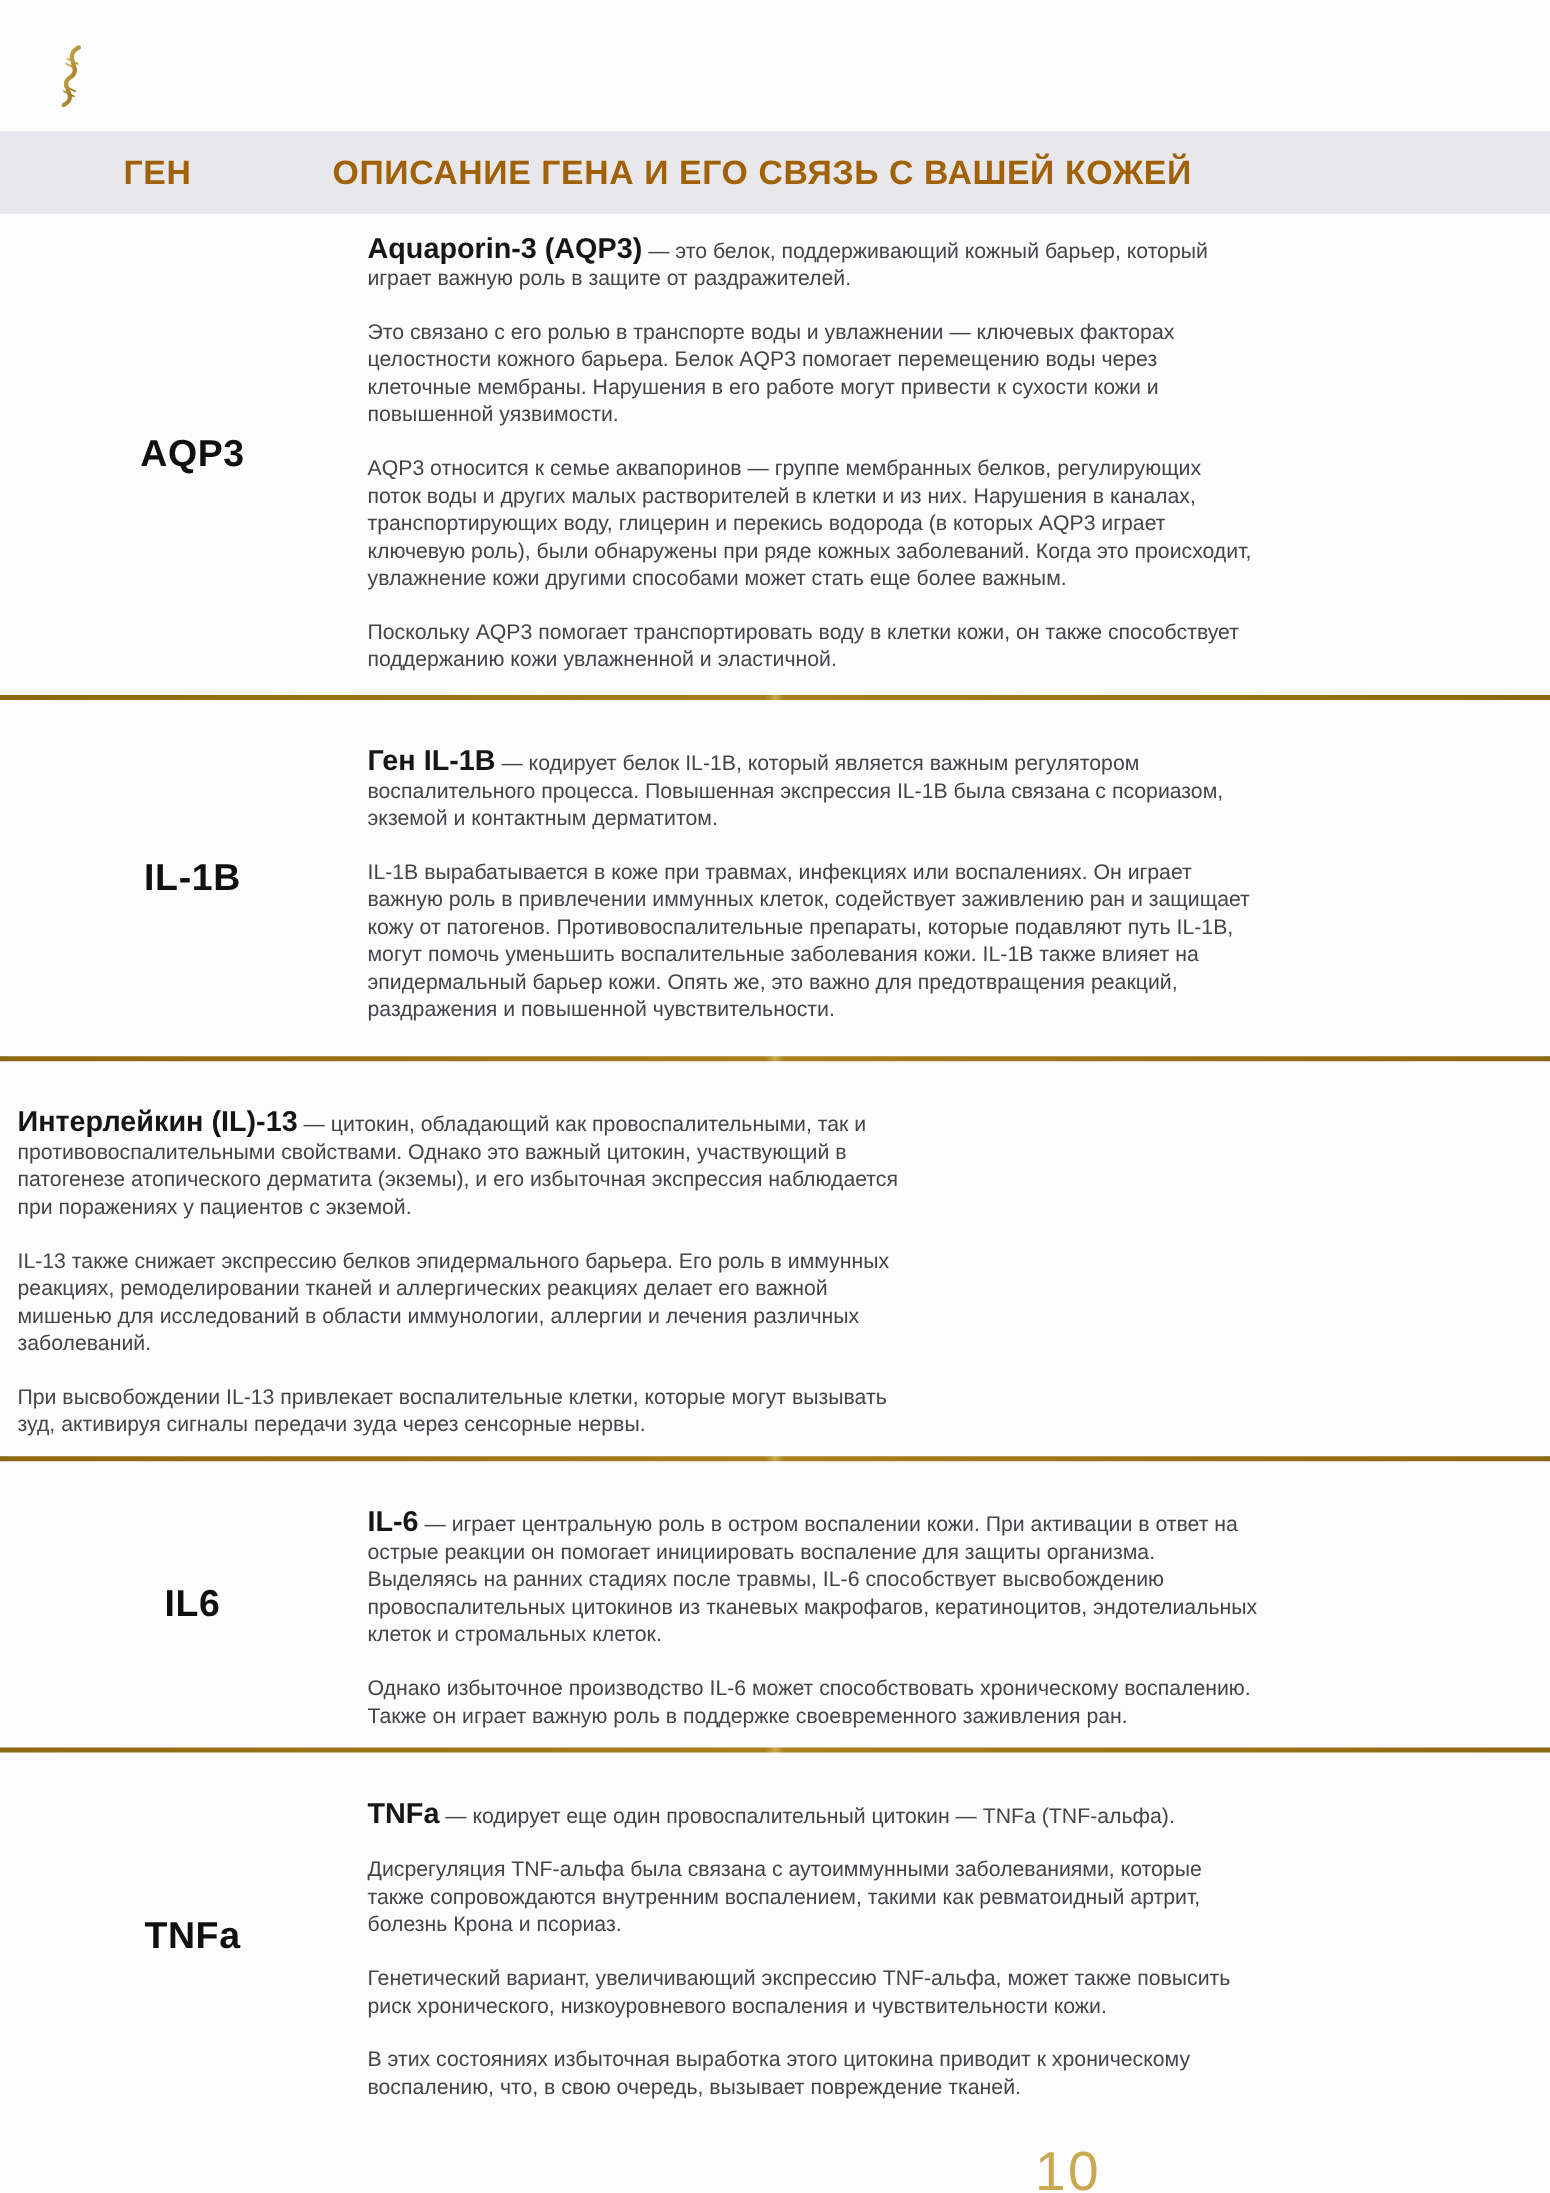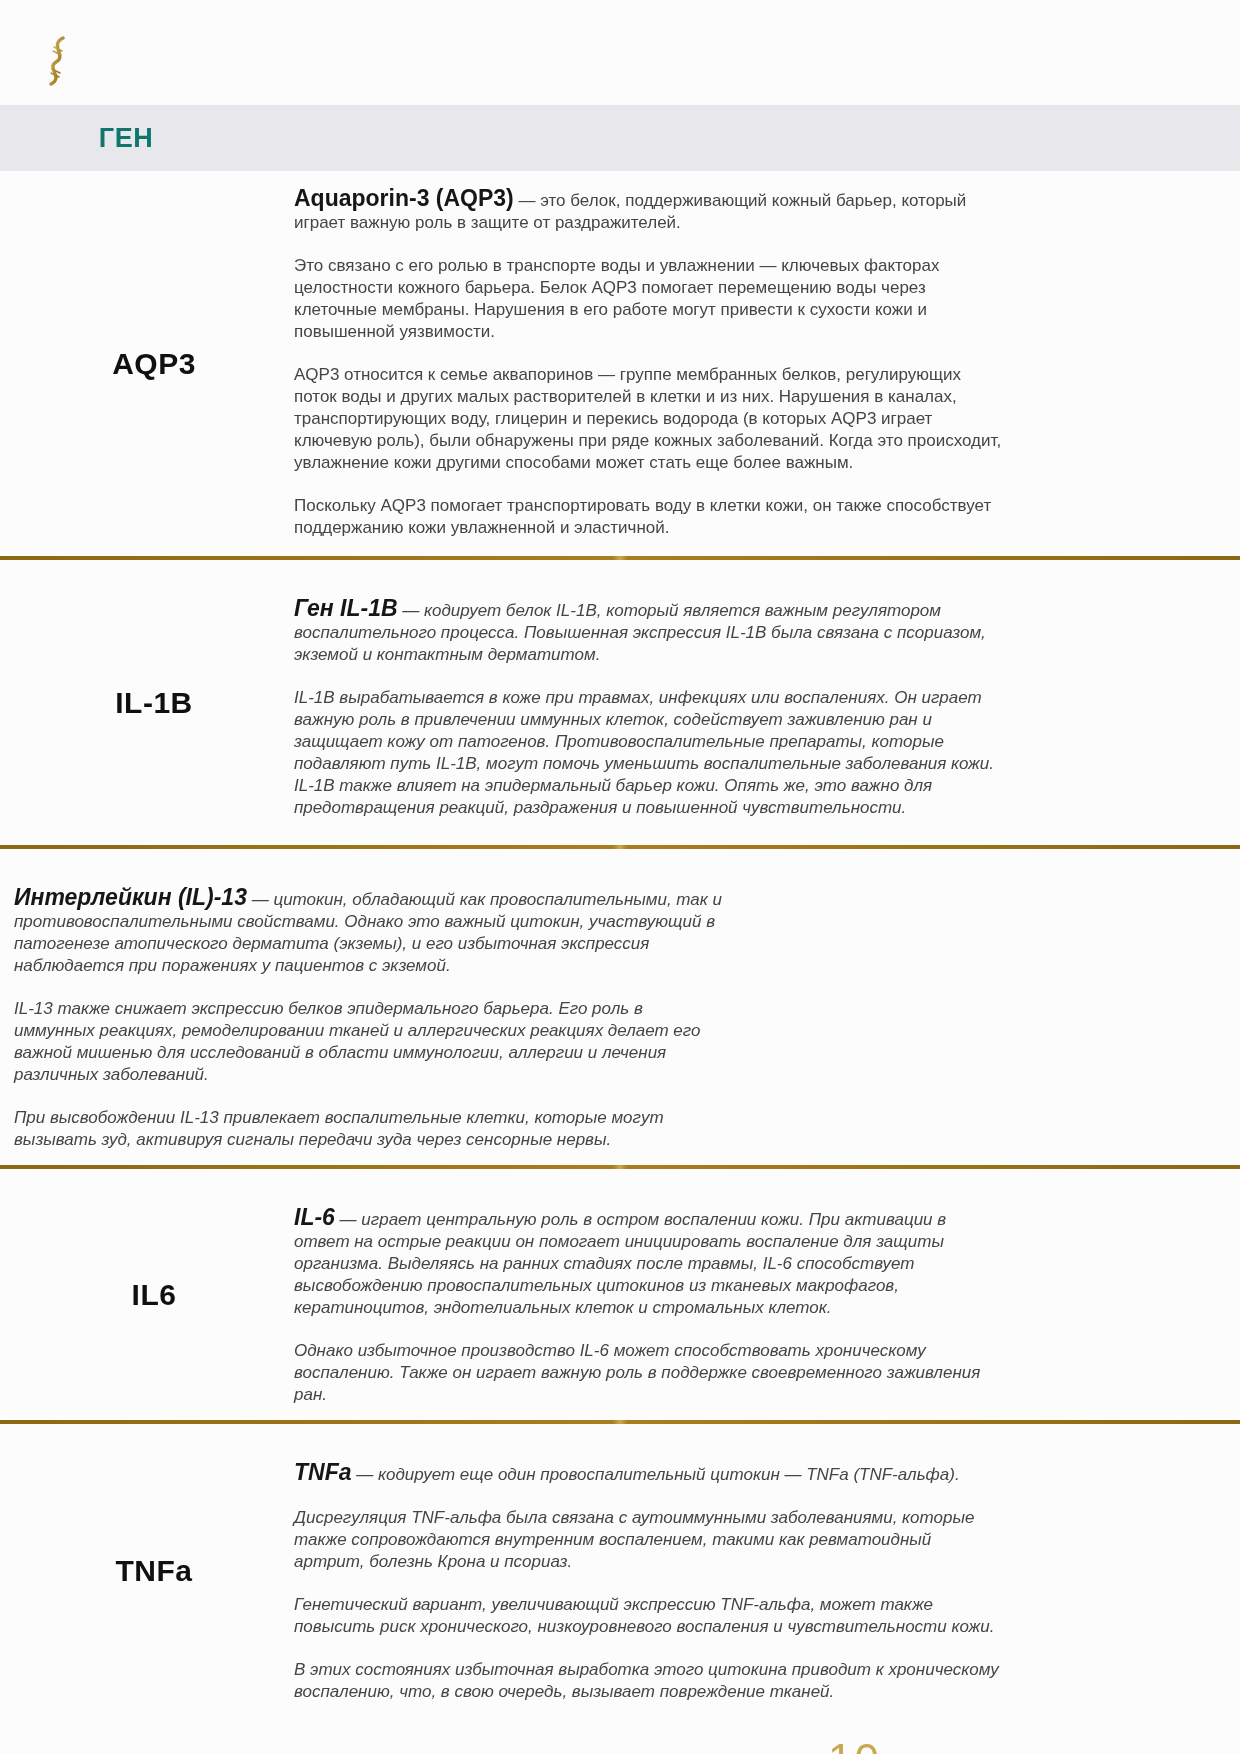--- a/index.html
+++ b/index.html
@@ -13,38 +13,38 @@
   .top-area{height:105px;position:relative;}
   .logo{position:absolute;left:44px;top:36px;width:26px;height:50px;}
 
   .table-header{
     height:66px;background:#e8e7eb;
     display:flex;align-items:center;
   }
   .col-gene{width:252px;flex:0 0 252px;display:flex;justify-content:center;}
   .col-desc{flex:1;padding-left:14px;}
   .th{
-    font-size:27px;font-weight:700;color:#0f766e;letter-spacing:0.5px;
+    font-size:27px;font-weight:700;color:#a16207;letter-spacing:0.5px;
   }
 
   .gene-row{display:flex;}
   .gene-row .col-gene{align-items:center;padding-left:28px;}
   .gene-label{
     font-size:30px;font-weight:600;color:#101010;letter-spacing:0.5px;
   }
   .desc-body{max-width:712px;}
   .para{
     margin:0 0 21px 0;
     font-size:17px;line-height:22px;color:#454549;
   }
   .para:last-child{margin-bottom:0;}
   .lead-bold{font-size:23px;font-weight:700;color:#161616;}
 
   .row-pad-first{padding-top:16px;padding-bottom:14px;}
-  .row-pad{padding-top:37px;padding-bottom:14px;font-style:italic;}
+  .row-pad{padding-top:37px;padding-bottom:14px;}
 
   .divider{
     height:4px;width:100%;
     background:linear-gradient(90deg,#8d6812 0%,#a87f1e 49.4%,#c9a851 50%,#a87f1e 50.6%,#8d6812 100%);
   }
 
   .footer{
     display:flex;align-items:flex-end;
     margin-top:16px;
     height:52px;
@@ -76,20 +76,23 @@
       </linearGradient>
     </defs>
     <path d="M19 2 C5 9 23 20 12 26 C2 32 20 41 7 48" fill="none" stroke="url(#gold)" stroke-width="3.4" stroke-linecap="round"></path>
     <path d="M10 11 l8 4 M9 15 l8 4 M8 33 l8 4 M7 37 l8 4" fill="none" stroke="url(#gold)" stroke-width="1.4" stroke-linecap="round"></path>
   </svg>
 </div>
 
 <div class="table-header">
   <div class="col-gene">
     <span class="th">ГЕН</span>
+  </div>
+  <div class="col-desc">
+    <span class="th">ОПИСАНИЕ ГЕНА И ЕГО СВЯЗЬ С ВАШЕЙ КОЖЕЙ</span>
   </div>
 </div>
 
 <section class="gene-row min-r0">
   <div class="col-gene">
     <div class="gene-label">AQP3</div>
   </div>
   <div class="col-desc row-pad-first">
     <div class="desc-body">
       <p class="para"><span class="lead-bold">Aquaporin-3 (AQP3)</span><span> — это белок, поддерживающий кожный барьер, который играет важную роль в защите от раздражителей.</span></p>

